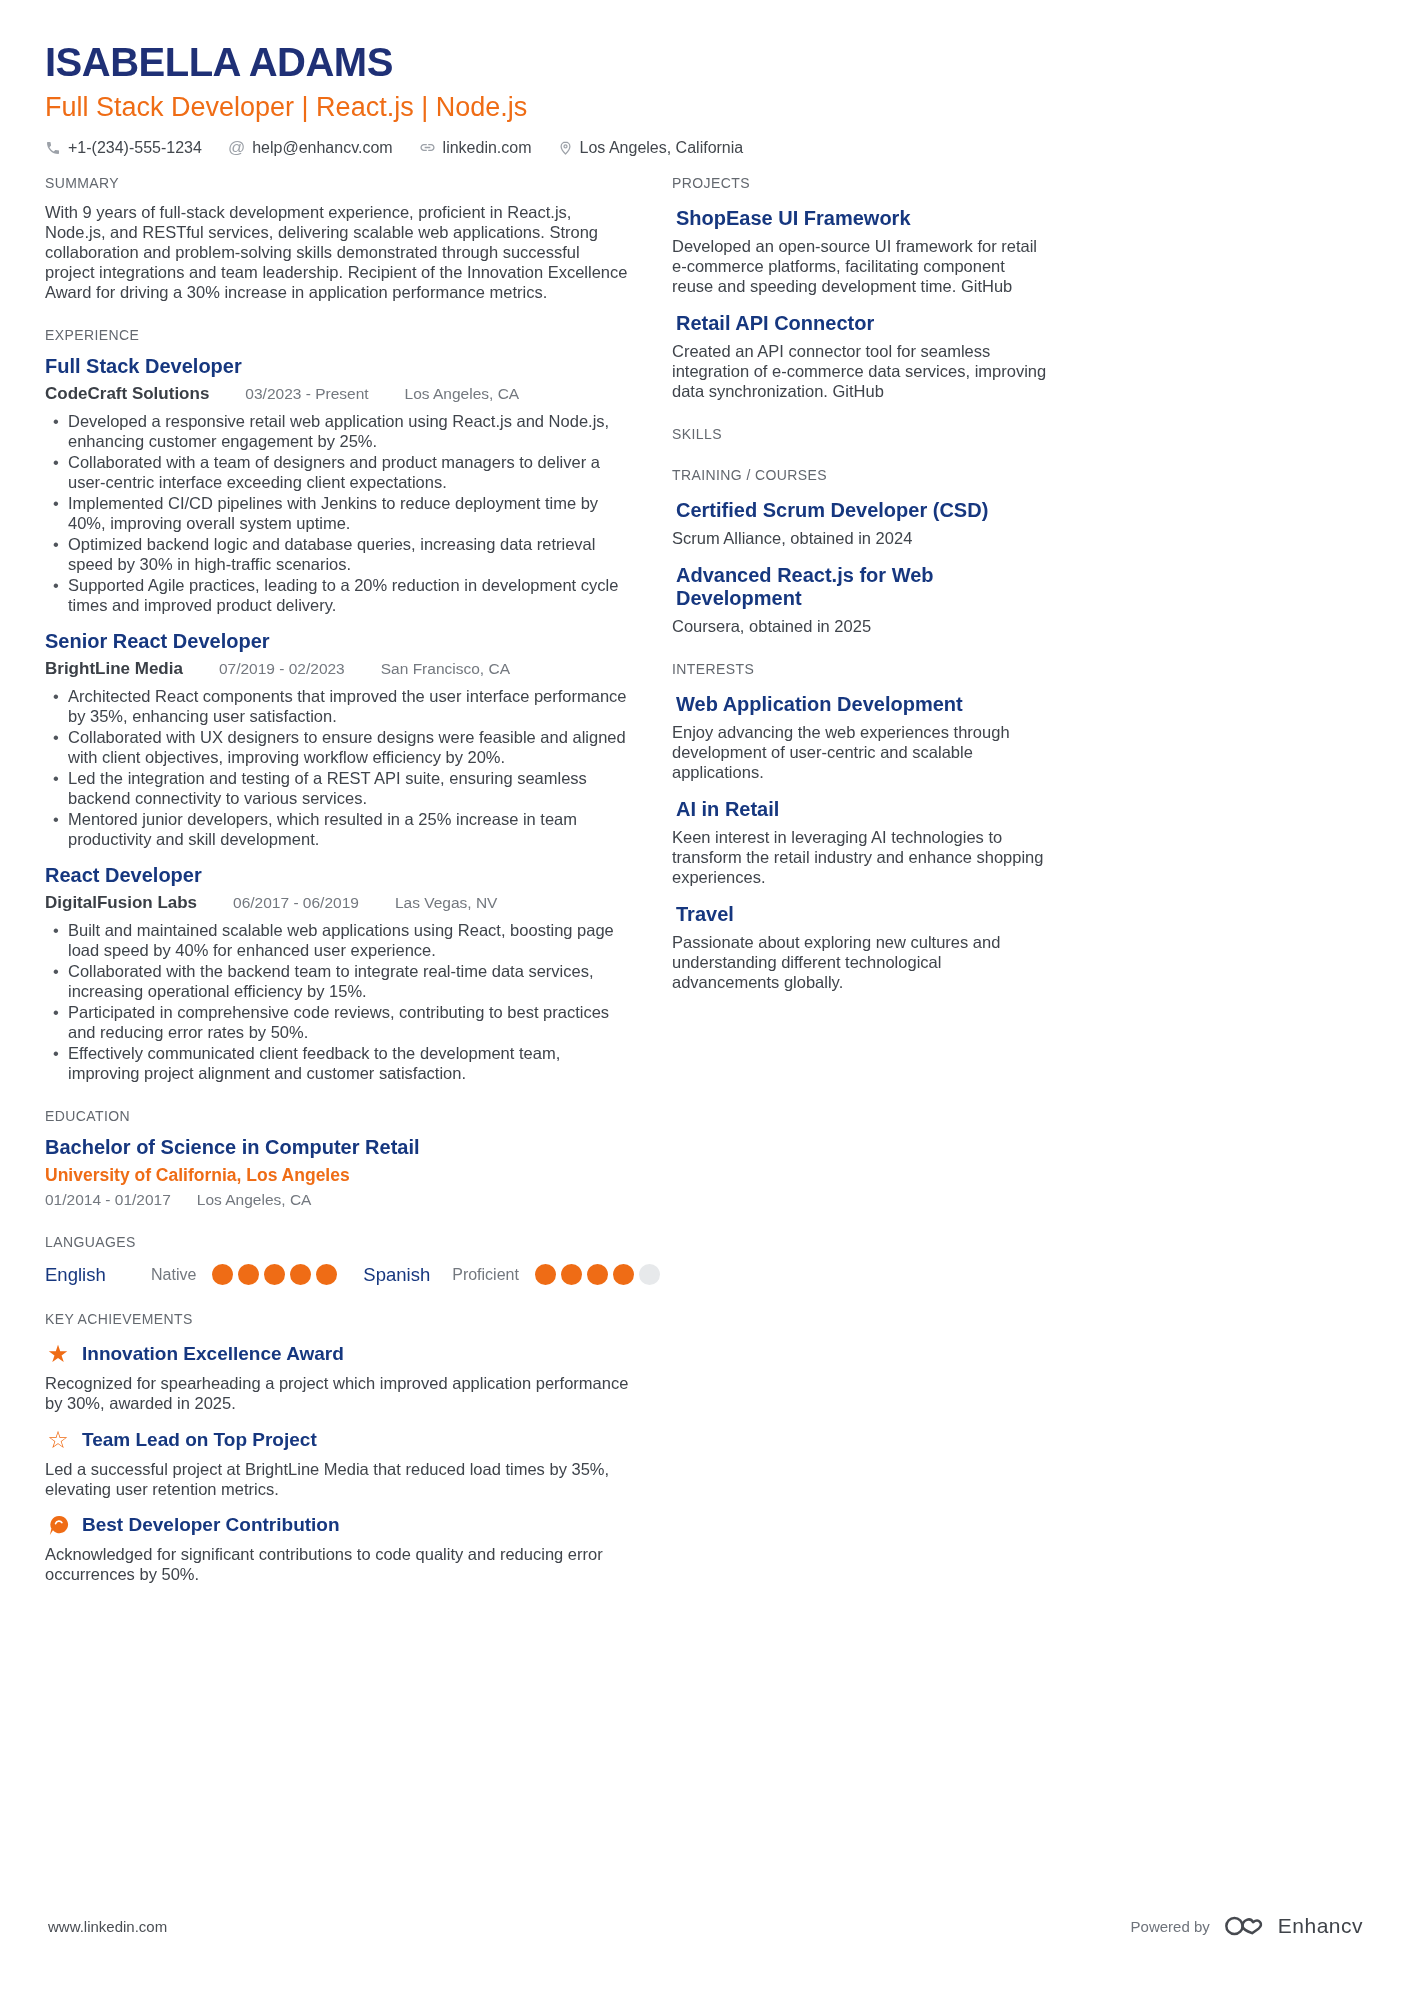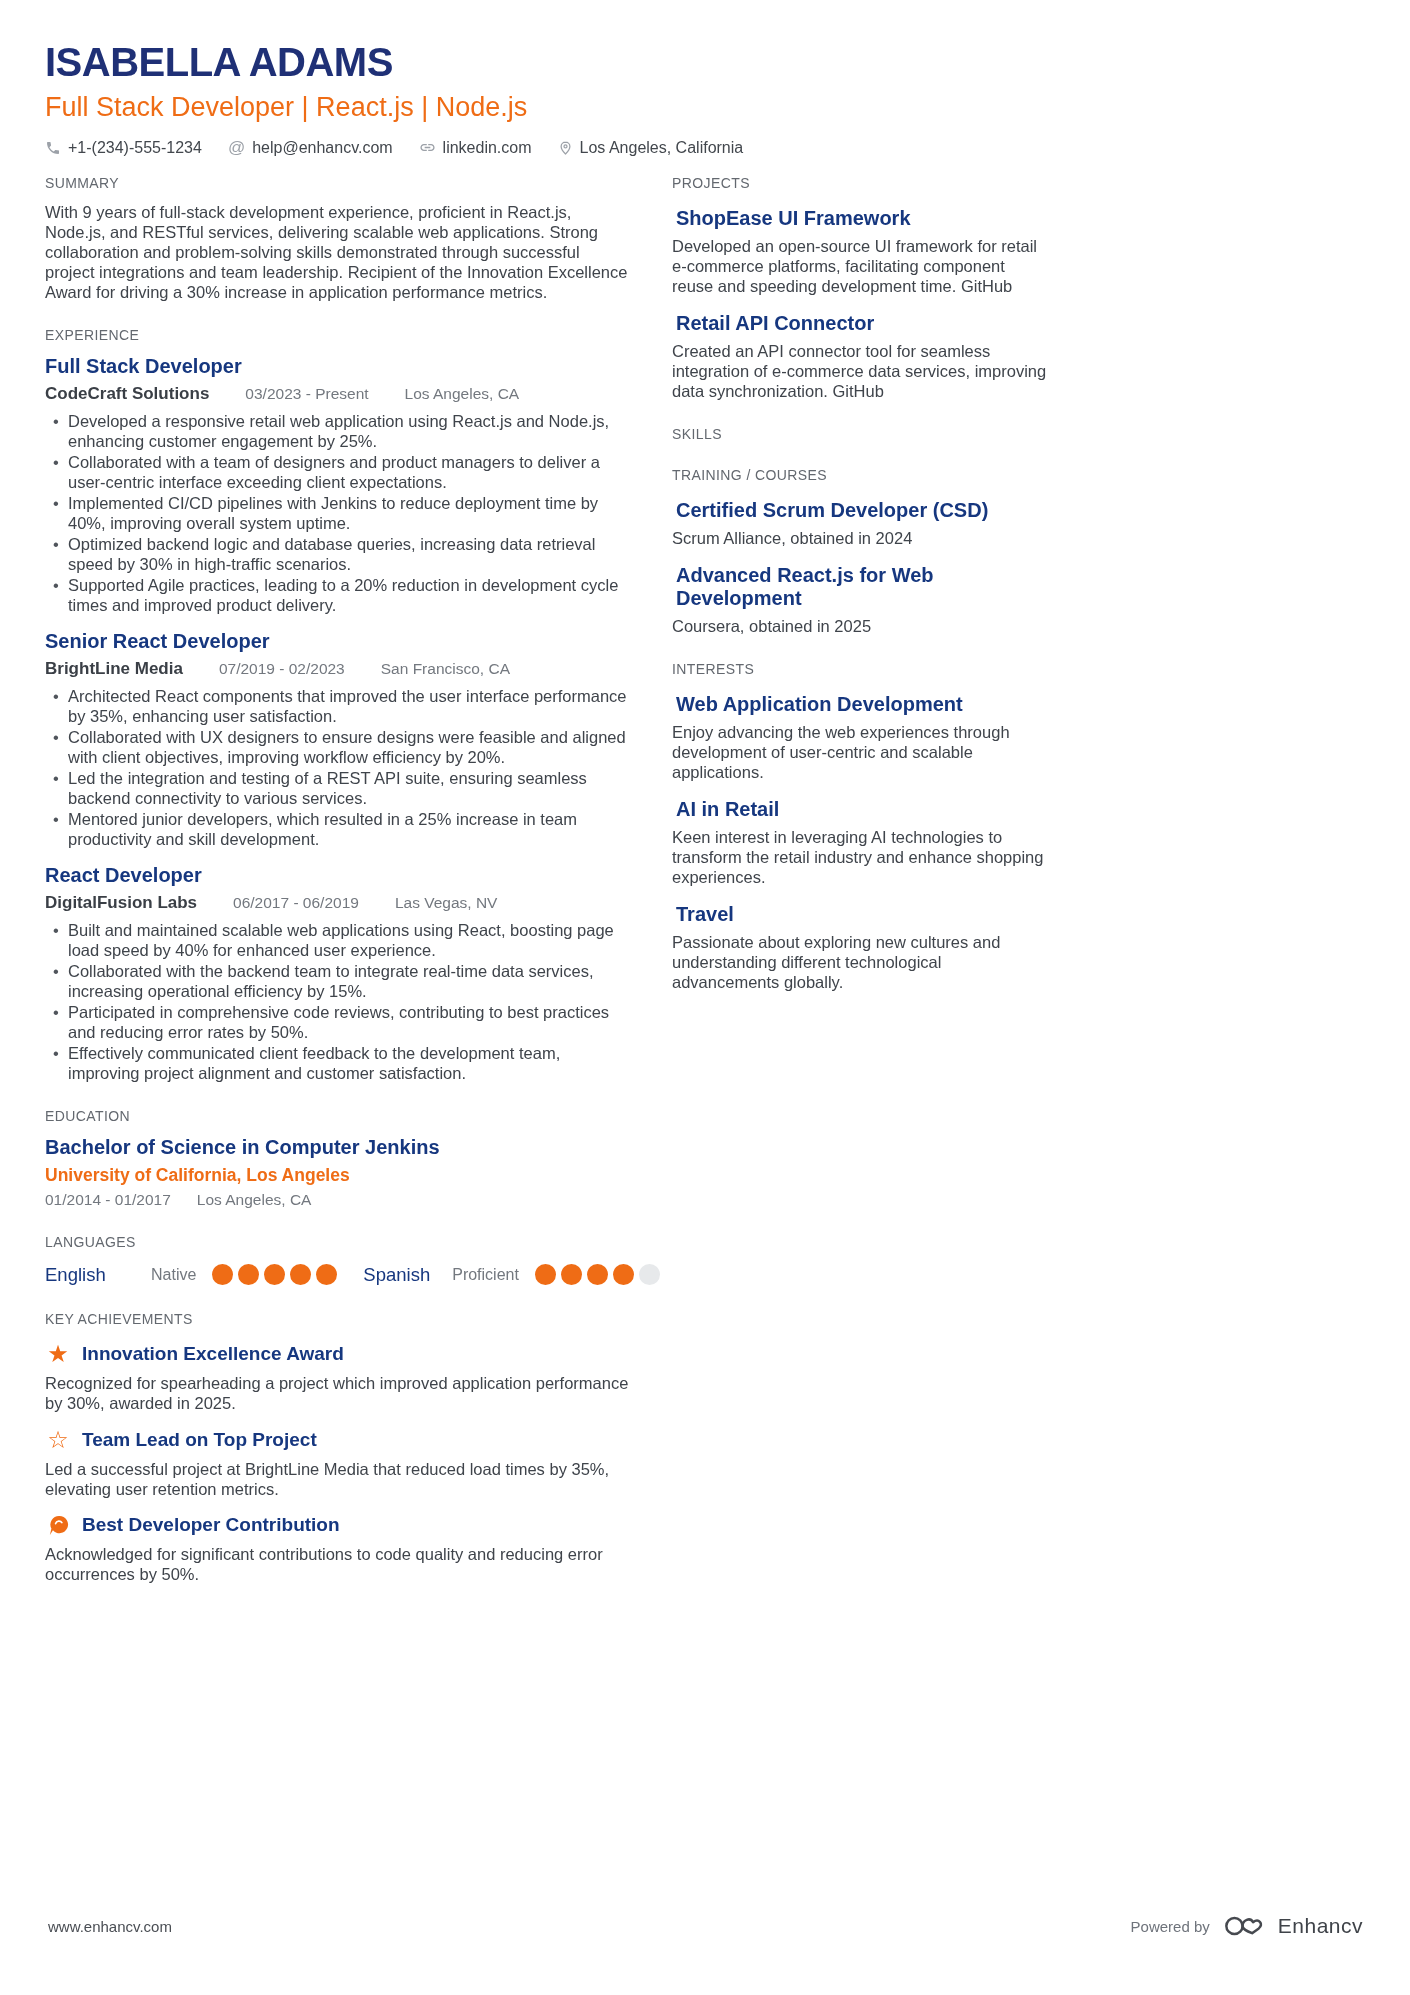--- a/index.html
+++ b/index.html
@@ -189,21 +189,21 @@
               <li>Built and maintained scalable web applications using React, boosting page load speed by 40% for enhanced user experience.</li>
               <li>Collaborated with the backend team to integrate real-time data services, increasing operational efficiency by 15%.</li>
               <li>Participated in comprehensive code reviews, contributing to best practices and reducing error rates by 50%.</li>
               <li>Effectively communicated client feedback to the development team, improving project alignment and customer satisfaction.</li>
             </ul>
           </article>
         </section>
 
         <section>
           <div class="sec-label">EDUCATION</div>
-          <h3 class="degree">Bachelor of Science in Computer Jenkins</h3>
+          <h3 class="degree">Bachelor of Science in Computer Retail</h3>
           <div class="school">University of California, Los Angeles</div>
           <div class="edu-meta">
             <span class="meta-gray">01/2014 - 01/2017</span>
             <span class="meta-gray">Los Angeles, CA</span>
           </div>
         </section>
 
         <section>
           <div class="sec-label">LANGUAGES</div>
           <div class="lang-row">
@@ -309,21 +309,21 @@
           <div class="item">
             <h3 class="item-title">Travel</h3>
             <p class="item-text">Passionate about exploring new cultures and understanding different technological advancements globally.</p>
           </div>
         </section>
       </div>
     </div>
   </div>
 
   <div class="footer">
-    <span class="site">www.enhancv.com</span>
+    <span class="site">www.linkedin.com</span>
     <div class="powered">
       <span class="powered-label">Powered by</span>
       <svg width="42" height="26" viewBox="0 0 44 26">
         <circle cx="12" cy="13" r="8.5" fill="none" stroke="#46494F" stroke-width="2.6"></circle>
         <path d="M20.5 13 C20.5 6.5, 28.5 3.5, 31.5 9 C37.5 4.5, 43 11, 37.5 15.5 L30.5 20.5 C25.5 18.5, 20.5 16.5, 20.5 13 Z" fill="none" stroke="#46494F" stroke-width="2.6" stroke-linejoin="round"></path>
       </svg>
       <span class="brand">Enhancv</span>
     </div>
   </div>
 </div>

